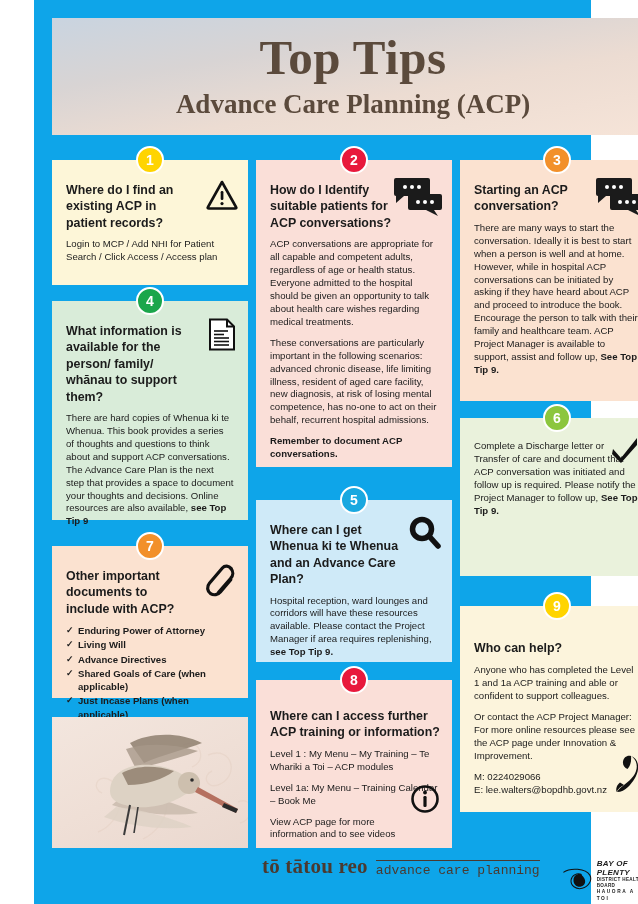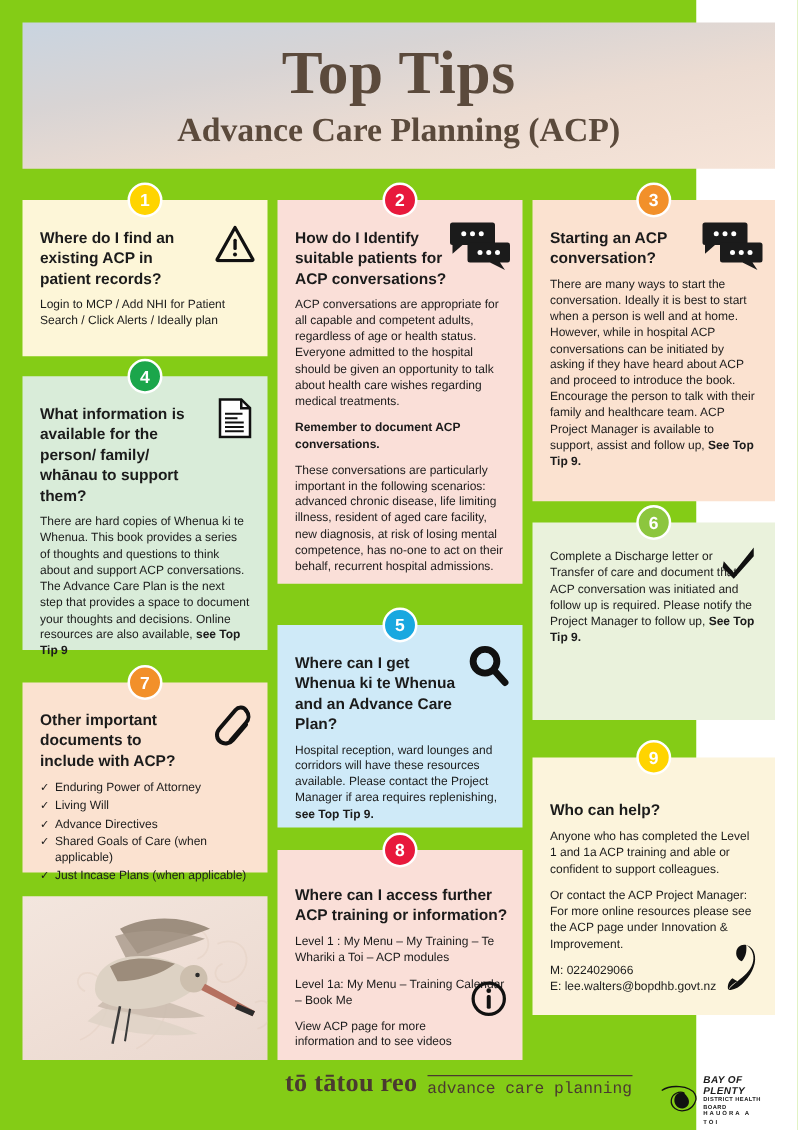--- a/index.html
+++ b/index.html
@@ -2,21 +2,21 @@
 <html><head>
 <meta charset="utf-8">
 <style>
   * { box-sizing: border-box; margin: 0; padding: 0; }
   html, body {
     width: 638px; height: 904px;
     background: #ffffff;
     font-family: "Liberation Sans", sans-serif;
     overflow: hidden;
   }
-  .poster { position: relative; width: 557px; height: 904px; background: #84cc16; }
+  .poster { position: relative; width: 557px; height: 904px; background: #0ea5e9; margin-left: 34px; }
 
   
   .header {
     position: absolute; left: 18px; top: 18px; width: 602px; height: 117px;
     background: linear-gradient(170deg, #c9d4e0 0%, #d8d4d4 32%, #ecdcd2 62%, #f6e4d8 100%);
     display: flex; flex-direction: column; align-items: center; justify-content: center;
   }
   .header-title {
     font-family: "Liberation Serif", serif;
     font-weight: bold; font-size: 49px; color: #5b4a3c; line-height: 1.0;
@@ -62,21 +62,21 @@
   .bg-cream2 { background: #fcf4dc; }
 
   .c-yellow { background: #ffd400; }
   .c-red    { background: #e8193c; }
   .c-orange { background: #f2902a; }
   .c-green  { background: #1ba64b; }
   .c-blue   { background: #19a8e0; }
   .c-lime   { background: #8cc63e; }
 
   
-  ul.checks { list-style: none; }
+  ul.checks { list-style: none; font-weight: bold; }
   ul.checks li {
     font-size: 9.6px; line-height: 1.38; color: #1b1b1b;
     padding-left: 12px; position: relative; margin-bottom: 1px;
   }
   ul.checks li::before {
     content: "\2713"; position: absolute; left: 0; top: 0; font-size: 9px;
   }
 
   
   .bird-panel {
@@ -122,21 +122,21 @@
   <div class="card bg-cream" style="left:18px; top:160px; width:196px; height:125px;">
     <div class="num c-yellow">1</div>
     <span class="icon" style="right:10px; top:20px;">
       <svg width="32" height="30" viewBox="0 0 32 30">
         <path d="M16 2 L30 27 Q31 28.5 29 28.5 L3 28.5 Q1 28.5 2 27 Z" fill="none" stroke="#111" stroke-width="2.6" stroke-linejoin="round"></path>
         <rect x="14.7" y="11" width="2.7" height="9" rx="1.2" fill="#111"></rect>
         <circle cx="16" cy="23.6" r="1.6" fill="#111"></circle>
       </svg>
     </span>
     <h3 style="width:130px;">Where do I find an existing ACP in patient records?</h3>
-    <p>Login to MCP / Add NHI for Patient Search / Click Alerts / Ideally plan</p>
+    <p>Login to MCP / Add NHI for Patient Search / Click Access / Access plan</p>
   </div>
 
   <div class="card bg-green" style="left:18px; top:301px; width:196px; height:219px;">
     <div class="num c-green">4</div>
     <span class="icon" style="right:12px; top:17px;">
       <svg width="28" height="33" viewBox="0 0 28 33">
         <path d="M2 1.5 H19 L26 8.5 V31.5 H2 Z" fill="#fff" stroke="#111" stroke-width="2"></path>
         <path d="M19 1.5 V8.5 H26" fill="none" stroke="#111" stroke-width="2"></path>
         <g stroke="#111" stroke-width="1.6">
           <line x1="6" y1="13" x2="20" y2="13"></line>
@@ -208,22 +208,22 @@
           <circle cx="24" cy="13" r="2" fill="#fff"></circle>
           <circle cx="31" cy="13" r="2" fill="#fff"></circle>
         <path d="M22 20 H52 A2 2 0 0 1 54 22 V34 A2 2 0 0 1 52 36 H46 L50 42 L38 36 H22 A2 2 0 0 1 20 34 V22 A2 2 0 0 1 22 20 Z" fill="#1b1b1b"></path>
         <circle cx="30" cy="28" r="2" fill="#fff"></circle>
           <circle cx="37" cy="28" r="2" fill="#fff"></circle>
           <circle cx="44" cy="28" r="2" fill="#fff"></circle>
       </svg>
     </span>
     <h3 style="width:128px;">How do I Identify suitable patients for ACP conversations?</h3>
     <p>ACP conversations are appropriate for all capable and competent adults, regardless of age or health status. Everyone admitted to the hospital should be given an opportunity to talk about health care wishes regarding medical treatments.</p>
+    <p>These conversations are particularly important in the following scenarios: advanced chronic disease, life limiting illness, resident of aged care facility, new diagnosis, at risk of losing mental competence, has no-one to act on their behalf, recurrent hospital admissions.</p>
     <p style="font-weight:bold;">Remember to document ACP conversations.</p>
-    <p>These conversations are particularly important in the following scenarios: advanced chronic disease, life limiting illness, resident of aged care facility, new diagnosis, at risk of losing mental competence, has no-one to act on their behalf, recurrent hospital admissions.</p>
   </div>
 
   <div class="card bg-blue" style="left:222px; top:500px; width:196px; height:162px;">
     <div class="num c-blue">5</div>
     <span class="icon" style="right:10px; top:16px;">
       <svg width="34" height="34" viewBox="0 0 34 34">
         <circle cx="14" cy="13" r="9.5" fill="none" stroke="#111" stroke-width="5.5"></circle>
         <line x1="21" y1="20" x2="30" y2="30" stroke="#111" stroke-width="5.5" stroke-linecap="round"></line>
       </svg>
     </span>

